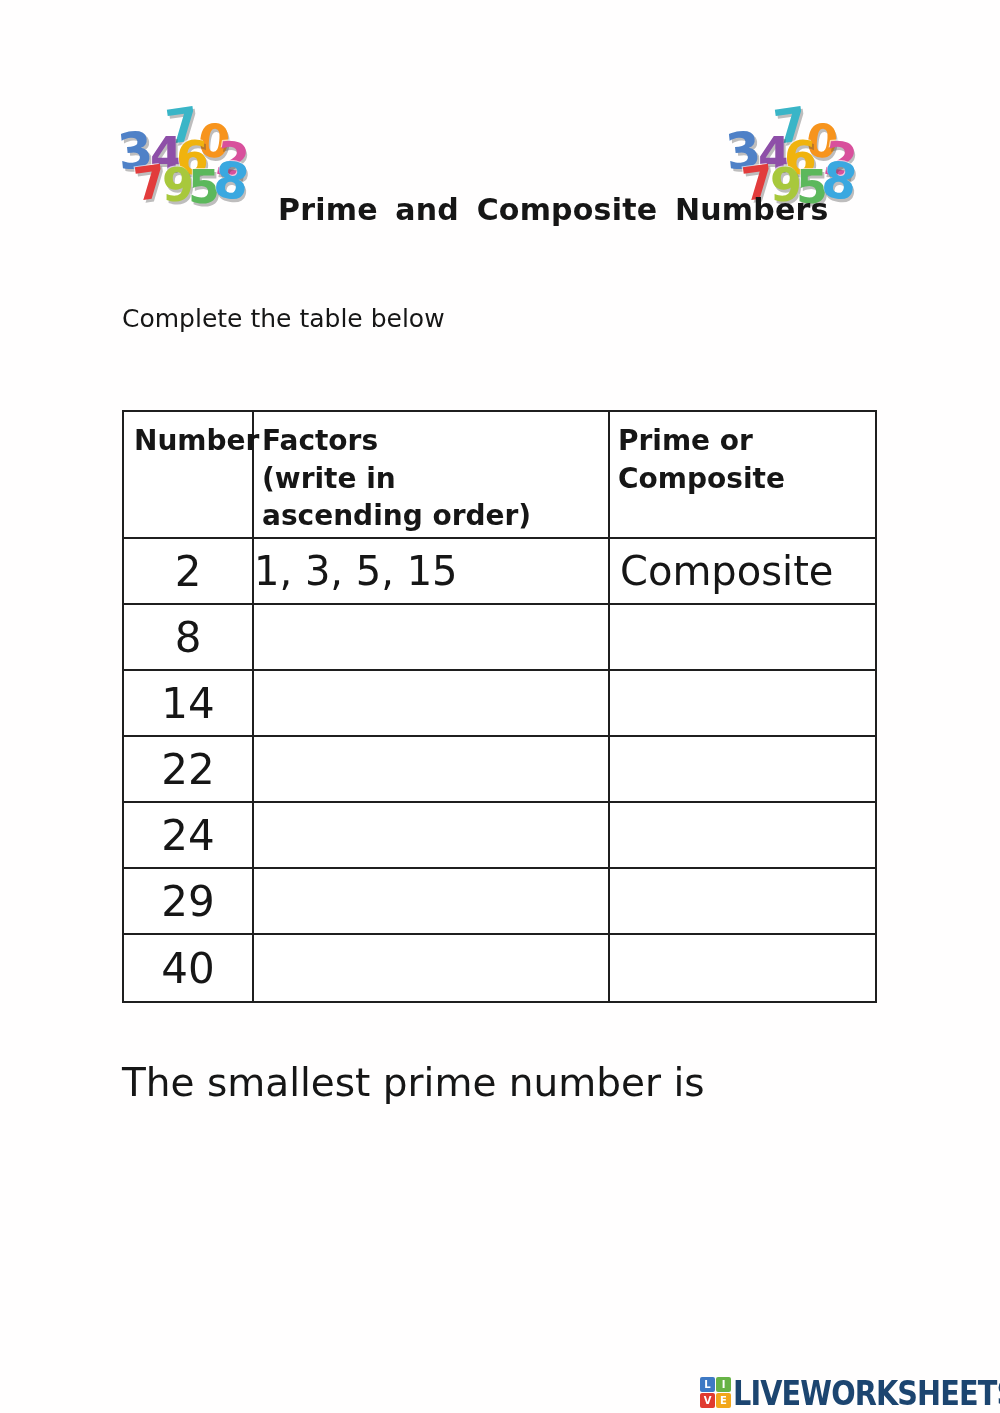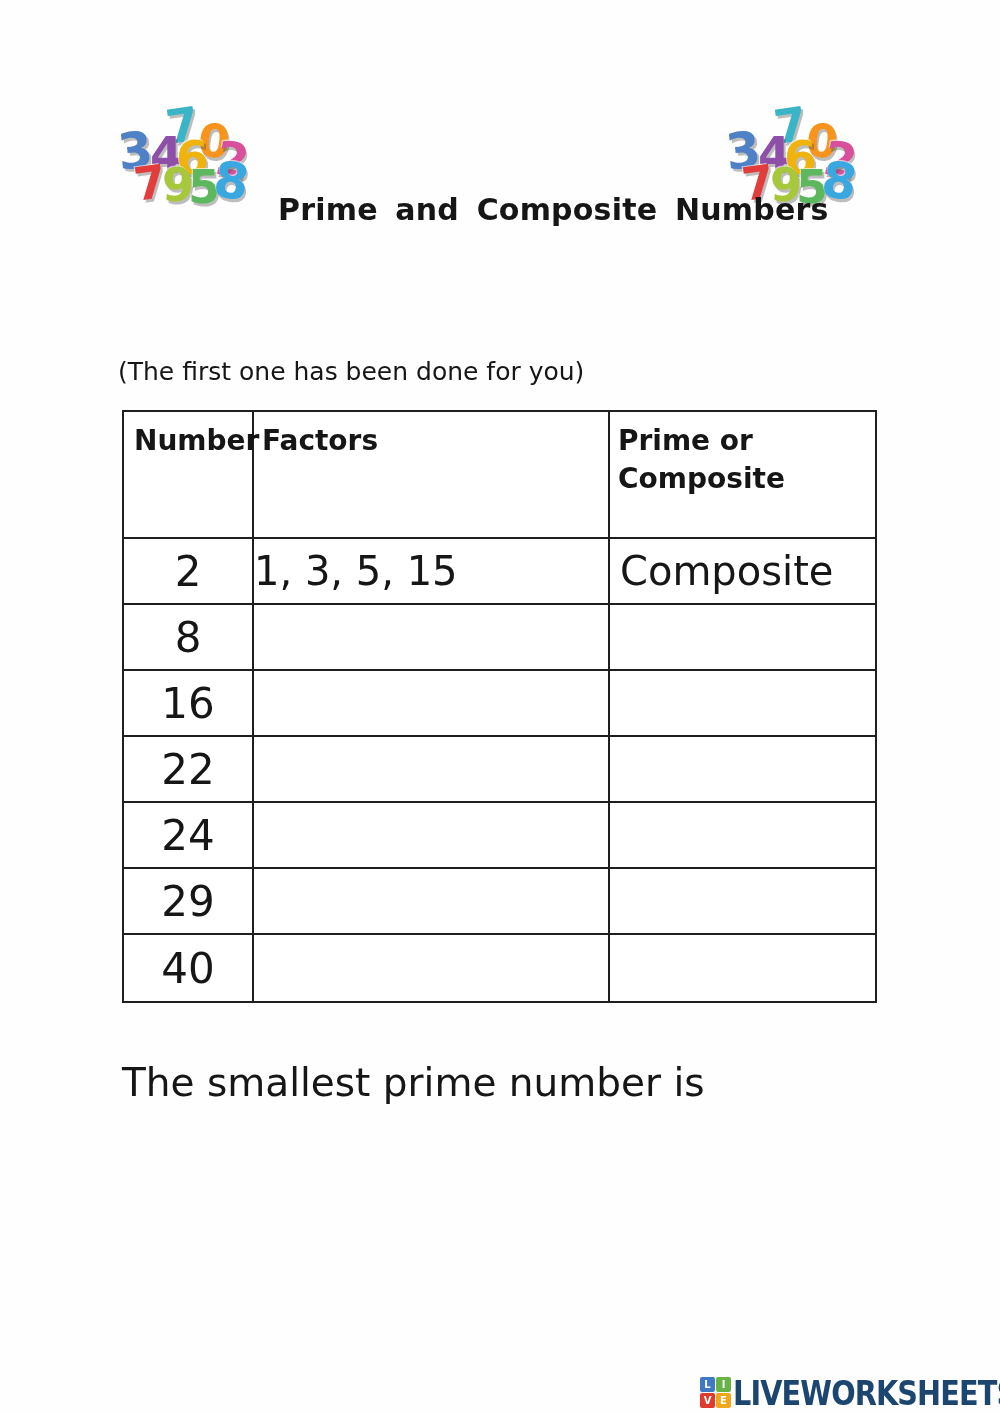--- a/index.html
+++ b/index.html
@@ -105,45 +105,46 @@
       <span class="digit" style="left: 56px; top: 30px; font-size: 47px; color: rgb(240, 179, 14); transform: rotate(0deg);">6</span>
       <span class="digit" style="left: 96px; top: 32px; font-size: 47px; color: rgb(216, 80, 156); transform: rotate(10deg);">2</span>
       <span class="digit" style="left: 14px; top: 56px; font-size: 46px; color: rgb(226, 60, 60); transform: rotate(-8deg);">7</span>
       <span class="digit" style="left: 42px; top: 58px; font-size: 46px; color: rgb(168, 200, 60); transform: rotate(0deg);">9</span>
       <span class="digit" style="left: 68px; top: 60px; font-size: 46px; color: rgb(92, 184, 92); transform: rotate(0deg);">5</span>
       <span class="digit" style="left: 94px; top: 52px; font-size: 50px; color: rgb(58, 168, 224); transform: rotate(8deg);">8</span>
     </div>
 
   <div class="title">Prime and Composite Numbers</div>
 
-  <div class="instr2">(The first one has been done for you)</div>
+  <div class="instr1">Complete the table below</div>
 
   <div class="wtable">
     <div class="trow">
       <div class="cell hcell h-number">Number</div>
       <div class="cell hcell h-factors">
         <span>Factors</span>
+        <span class="sub">(write in ascending order)</span>
       </div>
       <div class="cell hcell last-col h-class">
         <div class="wrapbox">Prime or Composite</div>
       </div>
     </div>
 
     <div class="trow">
       <div class="cell dcell c-num">2</div>
       <div class="cell dcell c-fac">1, 3, 5, 15</div>
       <div class="cell dcell c-cls last-col">Composite</div>
     </div>
     <div class="trow">
       <div class="cell dcell c-num">8</div>
       <div class="cell dcell c-fac"></div>
       <div class="cell dcell c-cls last-col"></div>
     </div>
     <div class="trow">
-      <div class="cell dcell c-num">16</div>
+      <div class="cell dcell c-num">14</div>
       <div class="cell dcell c-fac"></div>
       <div class="cell dcell c-cls last-col"></div>
     </div>
     <div class="trow">
       <div class="cell dcell c-num">22</div>
       <div class="cell dcell c-fac"></div>
       <div class="cell dcell c-cls last-col"></div>
     </div>
     <div class="trow">
       <div class="cell dcell c-num">24</div>

